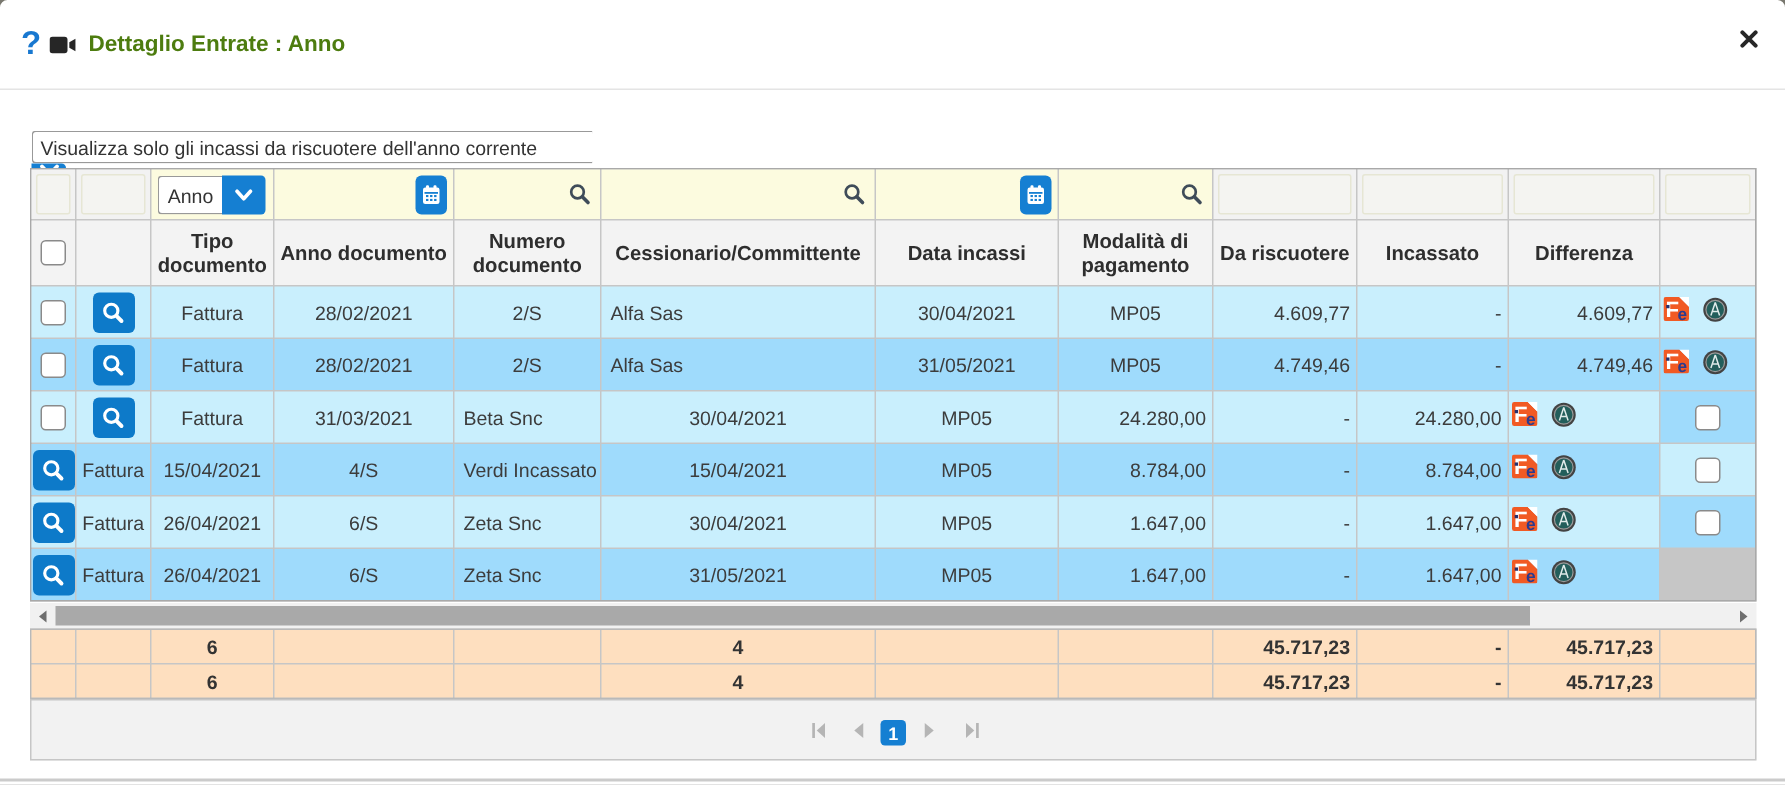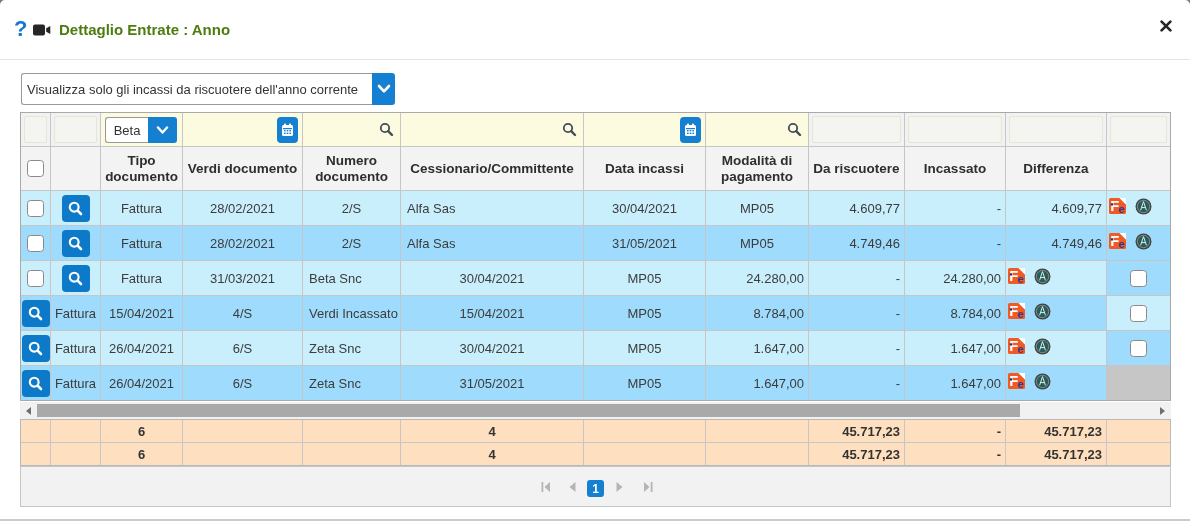--- a/index.html
+++ b/index.html
@@ -4,21 +4,21 @@
 <style>
   html,body{margin:0;padding:0;}
   body{width:1190px;height:523px;position:relative;background:#ffffff;
        font-family:"Liberation Sans", sans-serif;overflow:hidden;}
   .abs{position:absolute;}
   
   .qmark{left:14px;top:16px;font-size:22px;font-weight:bold;color:#1878d0;}
   .title{left:59px;top:21px;font-size:15px;font-weight:bold;color:#4d7c0f;}
   .divider{left:0;top:59px;width:1190px;height:1px;background:#e4e4e4;}
   
-  .sel{left:21px;top:73px;width:374px;height:32px;display:flex;}
+  .sel{left:21px;top:87px;width:374px;height:32px;display:flex;flex-direction:column;}
   .sel .box{flex:1;background:#fff;border:1px solid #999;border-right:none;
             border-radius:3px 0 0 3px;display:flex;align-items:center;
             padding-left:5px;font-size:13px;color:#333;white-space:nowrap;}
   .sel .btn{width:23px;background:#157fd2;border-radius:0 3px 3px 0;
             display:flex;align-items:center;justify-content:center;}
   
   .grid{display:grid;background:#c6c6c6;border:1px solid #a9a9a9;
         grid-gap:1px;
         grid-template-columns:29px 49px 81px 119px 97px 182px 121px 102px 95px 100px 100px 63px;}
   .tbl{left:20px;top:112px;grid-template-rows:33px 43px repeat(6,34px);}
@@ -97,21 +97,21 @@
   <div class="abs grid tbl">
 
     <div class="c grey">
       <div class="inbox"></div>
     </div>
     <div class="c grey">
       <div class="inbox"></div>
     </div>
     <div class="c yel">
       <div class="tutti">
-        <div class="tb">Beta</div>
+        <div class="tb">Anno</div>
         <div class="tc">
           <svg width="13" height="9" viewBox="0 0 13 9">
             <path d="M2 1.5 L6.5 6.5 L11 1.5" stroke="#fff" stroke-width="2.4" fill="none" stroke-linecap="round" stroke-linejoin="round"></path>
           </svg>
         </div>
       </div>
     </div>
     <div class="c yel">
       <div class="calbtn">
         <svg width="13" height="14" viewBox="0 0 13 14">
@@ -177,21 +177,21 @@
     </div>
     <div class="c grey">
       <div class="inbox"></div>
     </div>
 
     <div class="c hdr">
       <div class="cb"></div>
     </div>
     <div class="c hdr"></div>
     <div class="c hdr">Tipo<br>documento</div>
-    <div class="c hdr">Verdi documento</div>
+    <div class="c hdr">Anno documento</div>
     <div class="c hdr">Numero<br>documento</div>
     <div class="c hdr">Cessionario/Committente</div>
     <div class="c hdr">Data incassi</div>
     <div class="c hdr">Modalità di<br>pagamento</div>
     <div class="c hdr">Da riscuotere</div>
     <div class="c hdr">Incassato</div>
     <div class="c hdr">Differenza</div>
     <div class="c hdr"></div>
 
     <div class="c r1">

